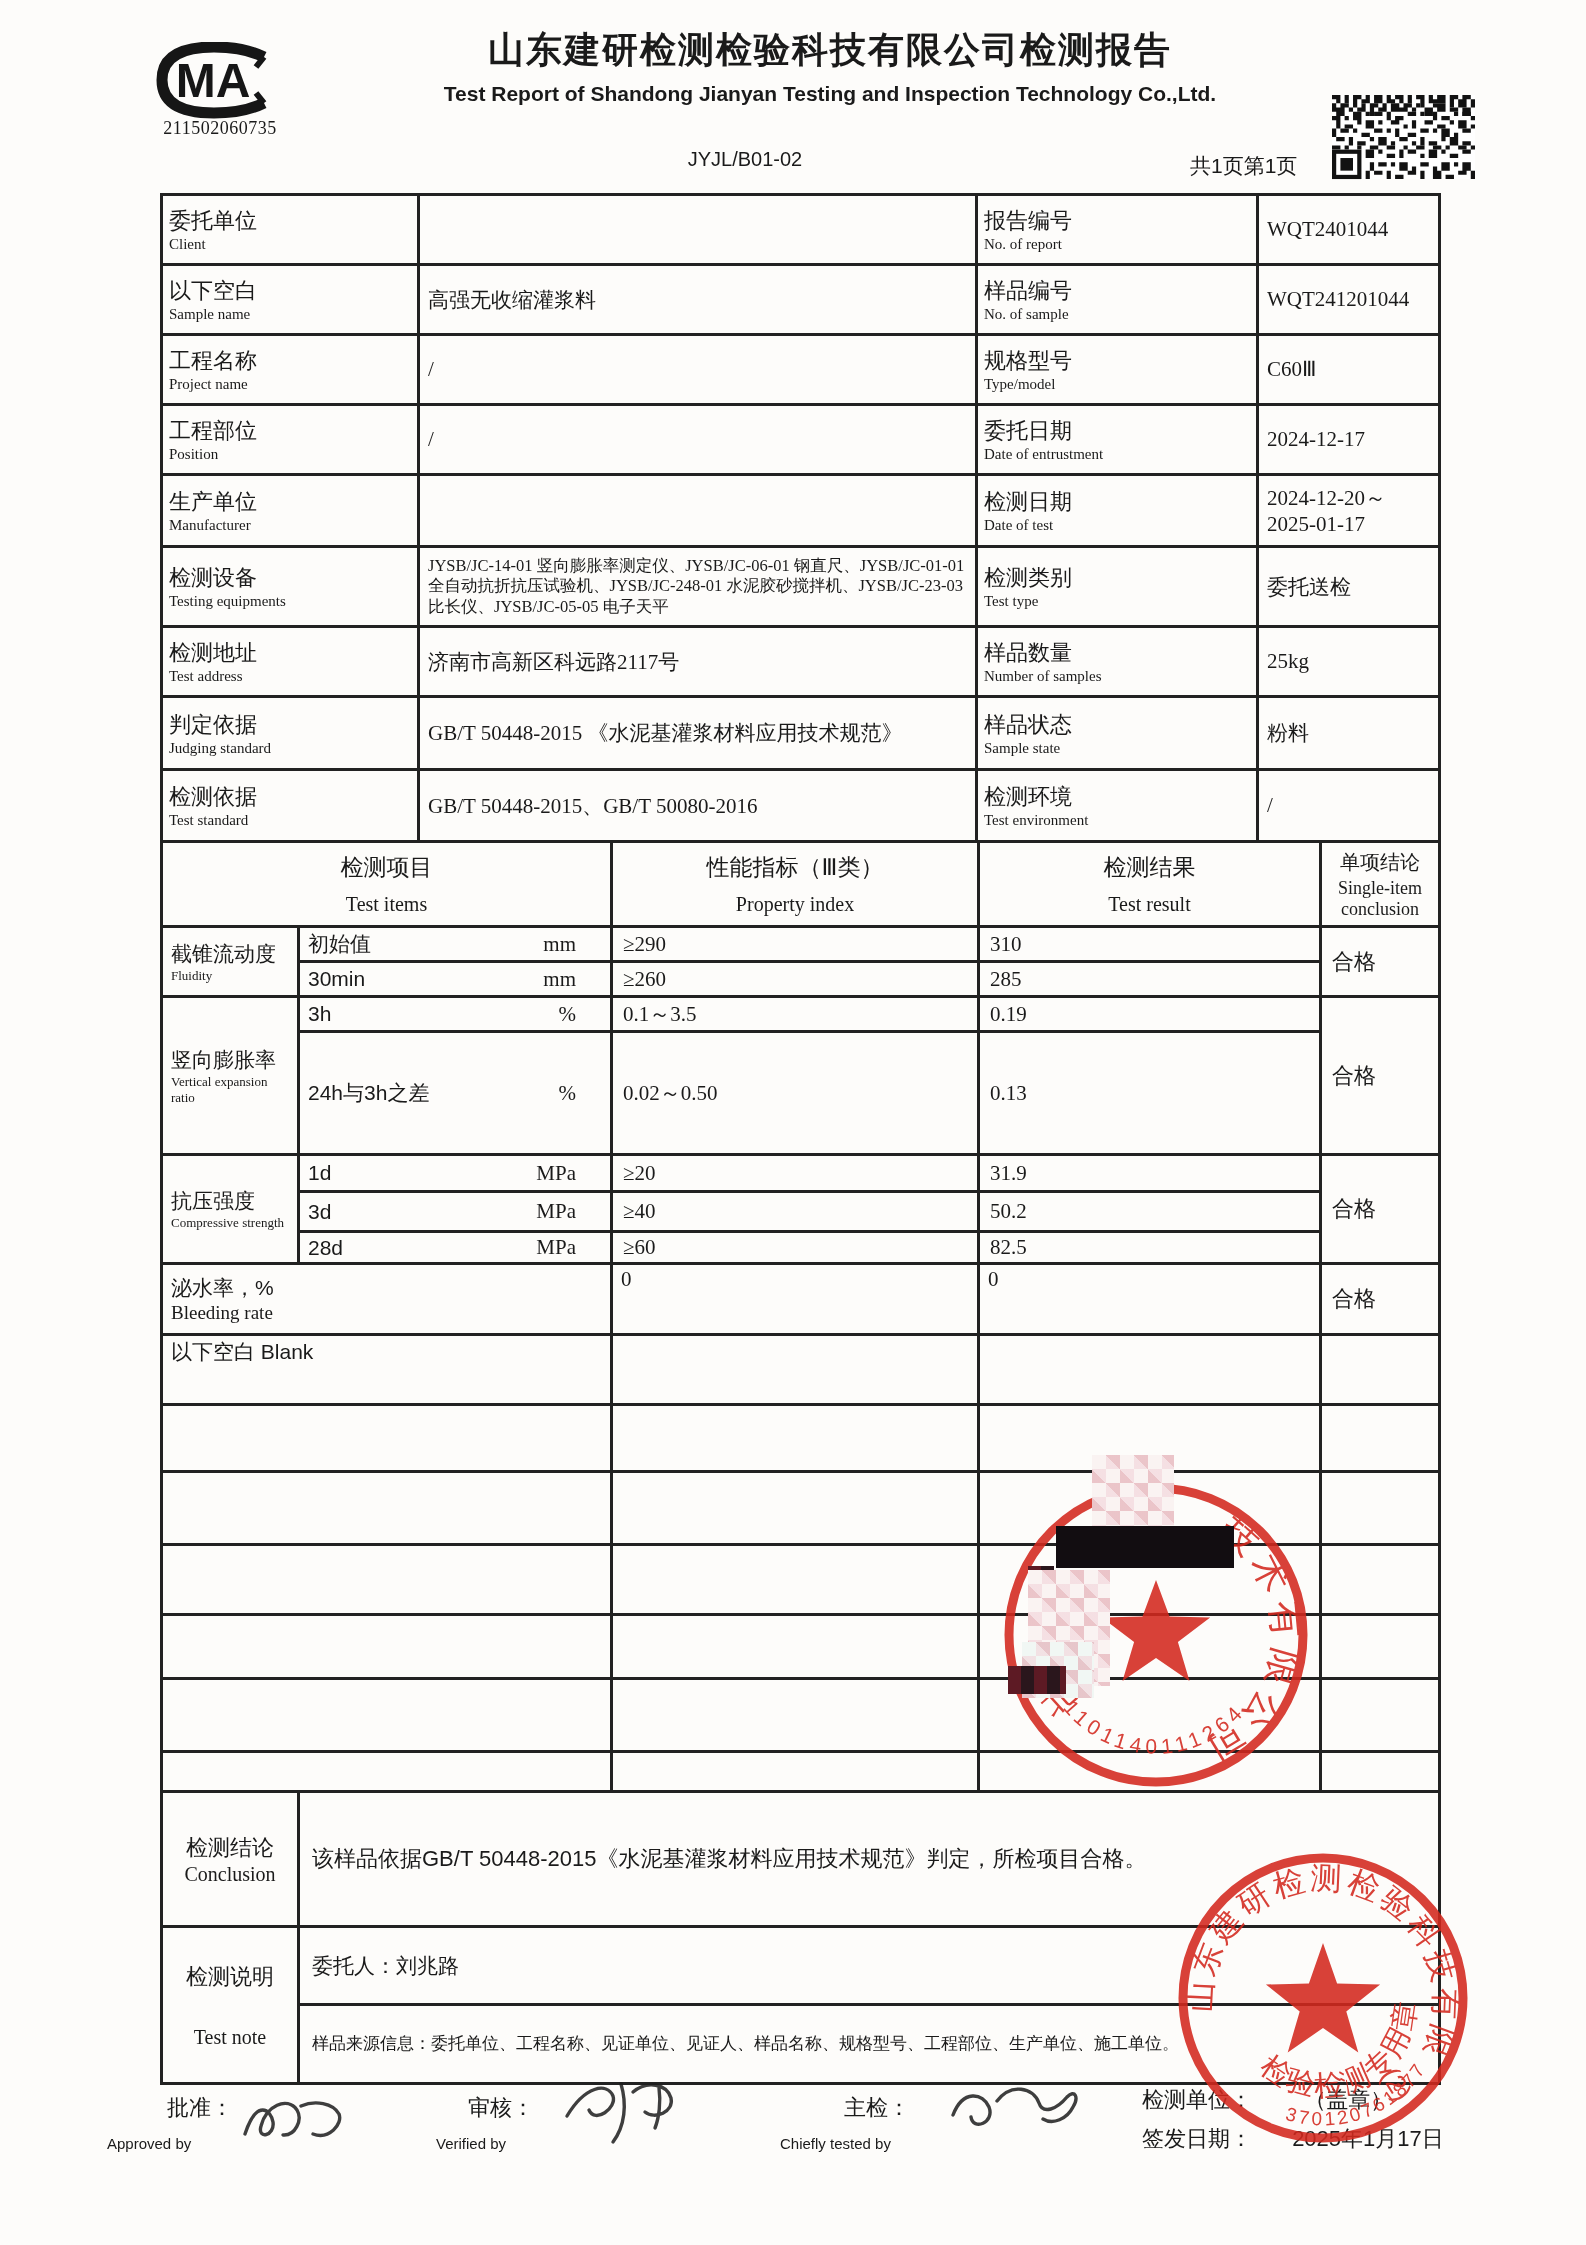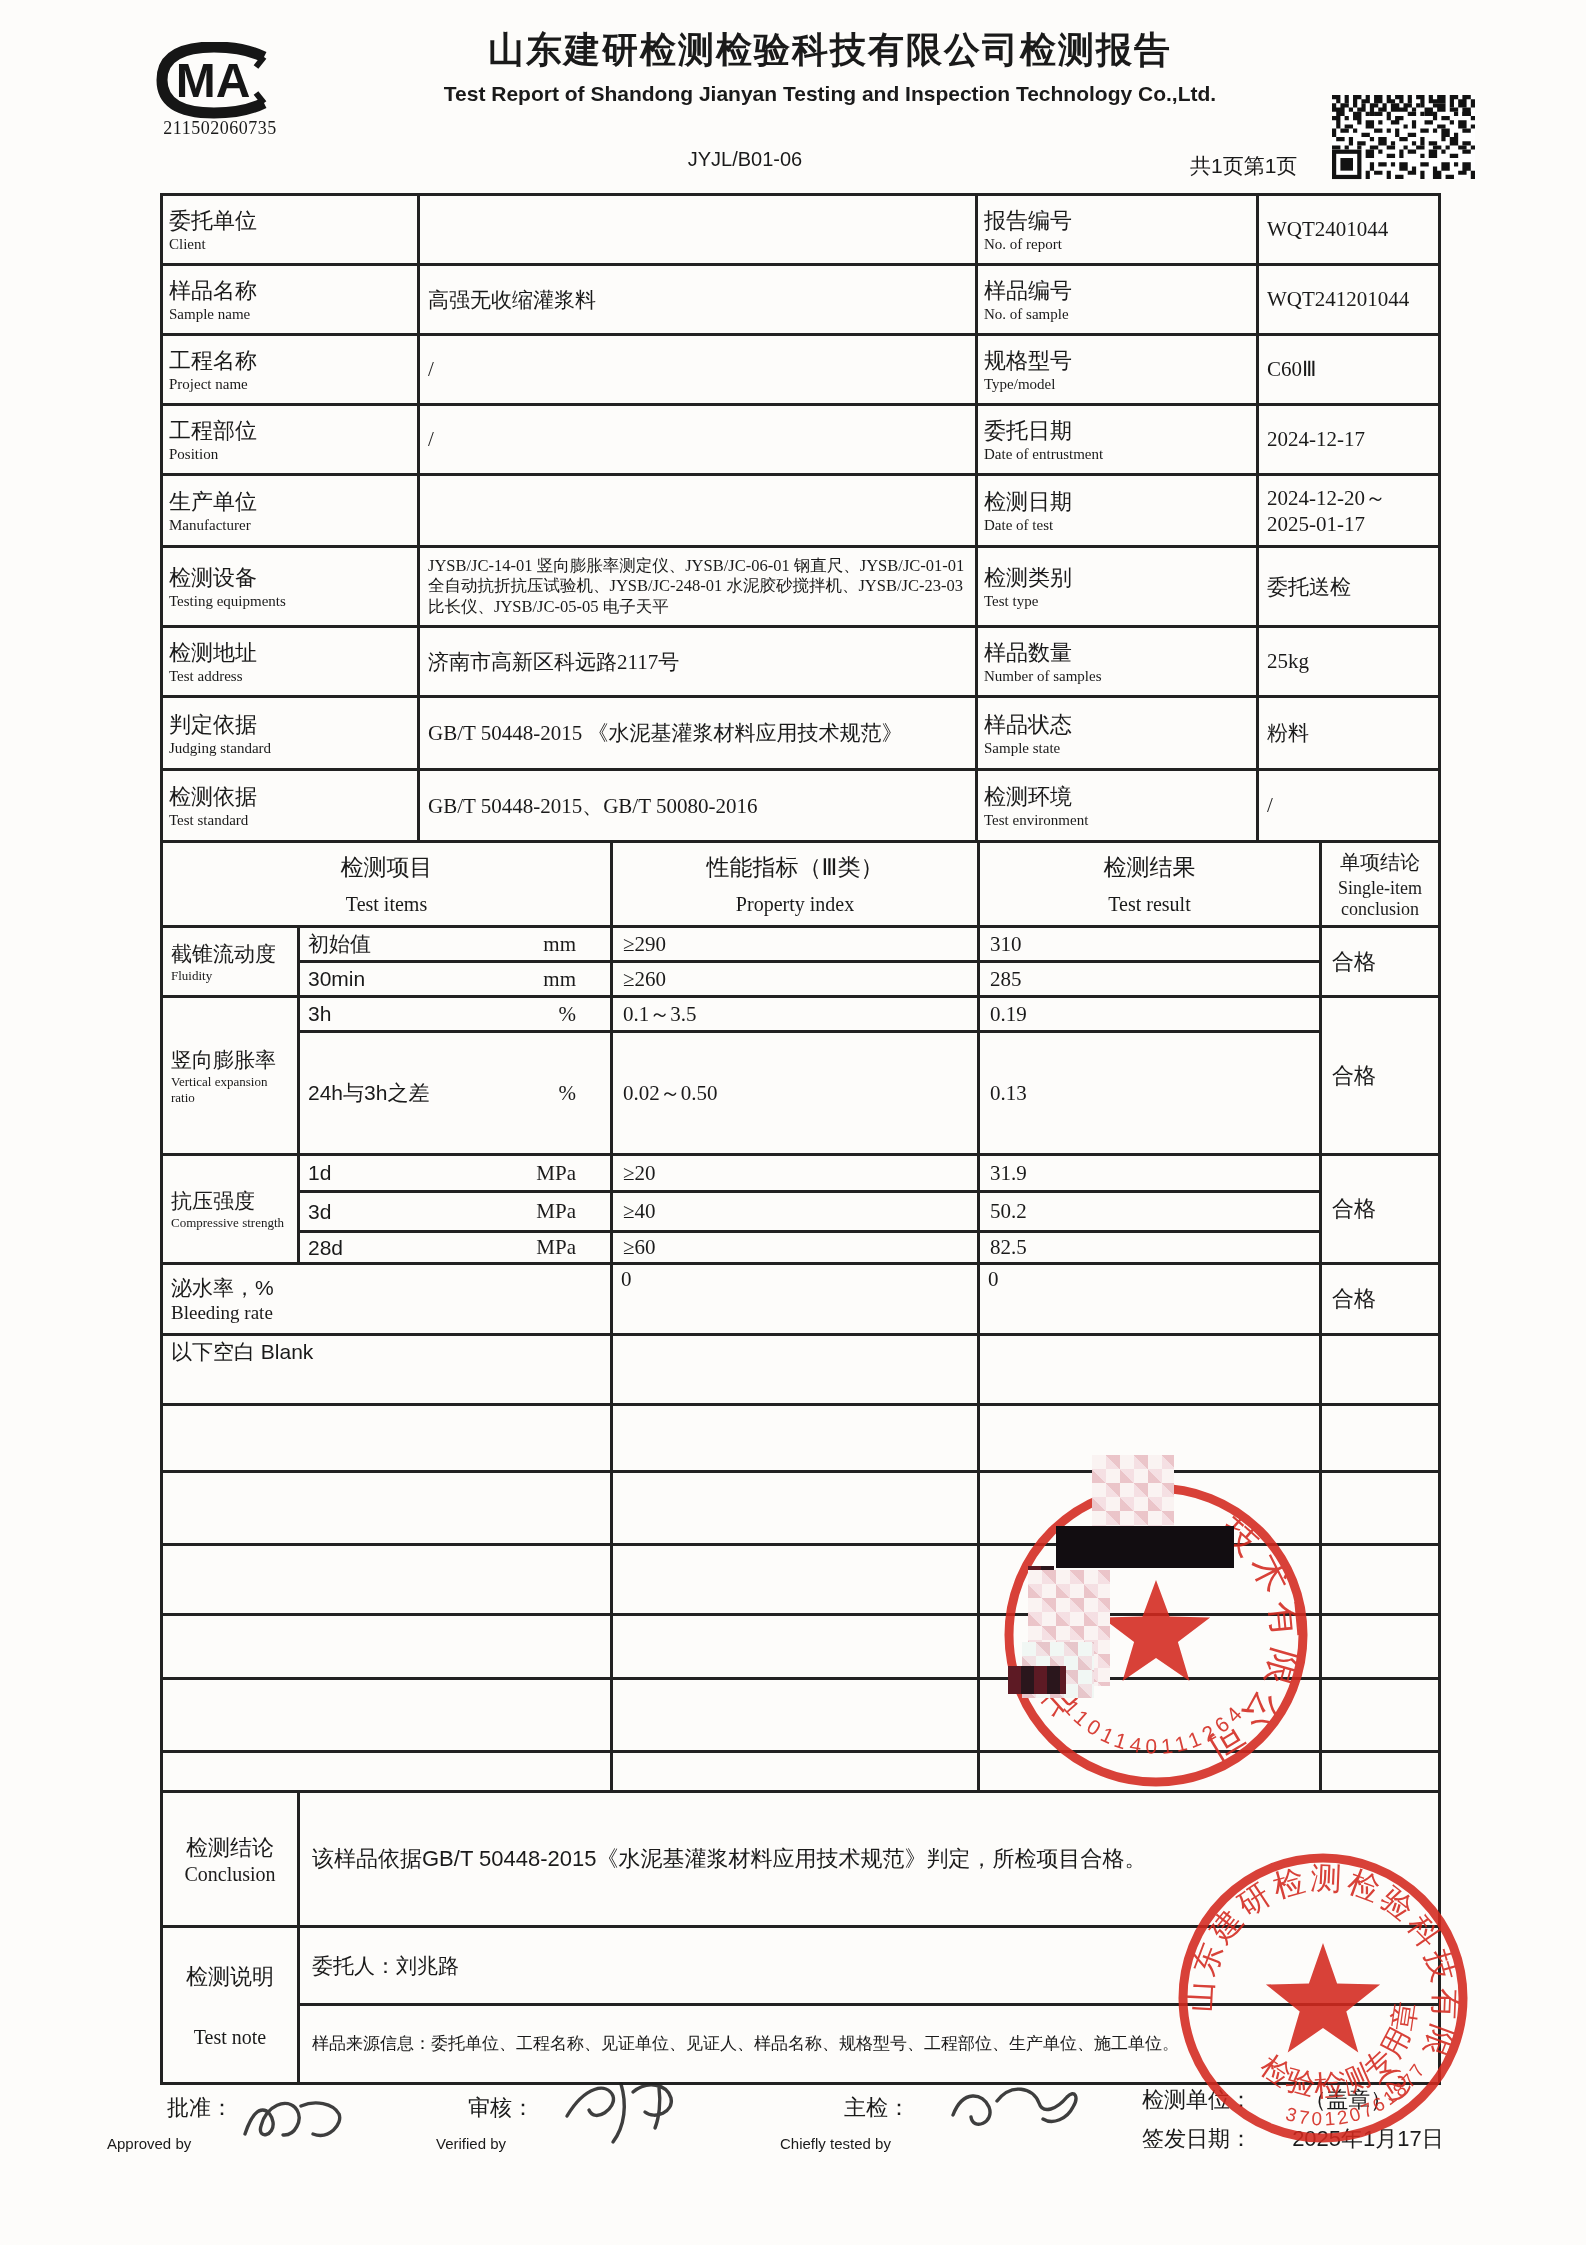--- a/index.html
+++ b/index.html
@@ -64,21 +64,21 @@
 
   <svg class="cma-logo" width="124" height="78" viewBox="0 0 124 78">
     <path d="M108 15 Q88 5 58 5 Q6 5 6 38 Q6 71 58 71 Q88 71 108 61" fill="none" stroke="#161616" stroke-width="11"></path>
     <path d="M108 15 l-8 10 M108 61 l-8 -10" fill="none" stroke="#161616" stroke-width="6"></path>
     <text x="57" y="55" text-anchor="middle" font-size="48" font-weight="bold" fill="#161616" font-family="Liberation Sans, sans-serif">MA</text>
   </svg>
   <div class="cma-number">211502060735</div>
 
   <div class="title-zh">山东建研检测检验科技有限公司检测报告</div>
   <div class="title-en">Test Report of Shandong Jianyan Testing and Inspection Technology Co.,Ltd.</div>
-  <div class="form-code">JYJL/B01-06</div>
+  <div class="form-code">JYJL/B01-02</div>
   <div class="page-info">共1页第1页</div>
 
   <svg class="qr" width="143" height="86" viewBox="0 0 34 20">
     <rect width="34" height="20" fill="#fff"></rect>
     <g fill="#121212">
       <path d="M0 0h2v1H0zM3 0h1v2H3zM5 0h2v1H5zM8 0h1v1H8zM10 0h2v2h-2zM13 0h1v1h-1zM15 0h2v1h-2zM18 0h1v2h-1zM20 0h2v1h-2zM23 0h1v1h-1zM25 0h2v2h-2zM28 0h2v1h-2zM31 0h2v1h-2zM1 1h1v1H1zM5 1h1v2H5zM7 1h2v1H7zM13 1h2v1h-2zM16 1h1v1h-1zM21 1h1v2h-1zM23 1h2v1h-2zM28 1h1v2h-1zM30 1h2v2h-2zM33 1h1v2h-1z"></path>
       <path d="M0 2h1v2H0zM2 2h2v1H2zM7 2h1v2H7zM9 2h2v1H9zM12 2h1v1h-1zM14 2h2v2h-2zM17 2h2v1h-2zM20 2h1v1h-1zM24 2h2v1h-2zM26 2h1v2h-1zM1 3h2v2H1zM4 3h1v1H4zM6 3h1v1H6zM9 3h1v2H9zM11 3h2v1h-2zM16 3h2v1h-2zM19 3h1v1h-1zM22 3h2v2h-2zM25 3h1v1h-1zM28 3h2v1h-2zM31 3h2v2h-2z"></path>
       <path d="M0 5h2v1H0zM3 5h1v1H3zM5 4h2v2H5zM8 4h1v1H8zM10 4h2v1h-2zM13 4h1v2h-1zM15 5h2v1h-2zM18 4h2v1h-2zM21 4h1v1h-1zM24 4h1v2h-1zM26 5h2v1h-2zM29 4h1v1h-1zM31 4h2v1h-2zM33 5h1v1h-1zM1 6h1v2H1zM3 7h2v1H3zM6 6h1v1H6zM8 6h2v2H8zM11 6h1v1h-1zM14 6h2v1h-2zM17 7h1v1h-1zM19 6h1v2h-1zM22 6h2v1h-2zM25 7h2v1h-2zM28 6h1v1h-1zM30 6h2v2h-2zM33 7h1v1h-1z"></path>
       <path d="M0 8h1v2H0zM2 8h2v1H2zM5 8h1v1H5zM7 9h2v1H7zM10 8h2v1h-2zM13 8h1v1h-1zM15 8h1v2h-1zM18 9h2v1h-2zM21 8h2v1h-2zM24 8h1v1h-1zM26 8h2v2h-2zM29 9h1v1h-1zM31 8h2v1h-2zM1 10h2v1H1zM4 10h1v2H4zM6 11h2v1H6zM9 10h1v1H9zM11 10h2v2h-2zM14 11h1v1h-1zM16 10h2v1h-2zM19 11h1v1h-1zM21 10h1v2h-1zM23 11h2v1h-2zM26 10h1v1h-1zM28 10h2v2h-2zM31 11h2v1h-2z"></path>
       <path d="M0 12h2v1H0zM3 12h1v1H3zM6 12h1v1H6zM9 12h2v1H9zM13 12h2v1h-2zM17 12h1v1h-1zM20 12h2v1h-2zM24 12h2v1h-2zM27 12h1v1h-1zM30 12h2v1h-2zM33 12h1v1h-1z"></path>
@@ -106,21 +106,21 @@
             </td>
         <td class="val"></td>
         <td class="lblcell">
               <span class="zh">报告编号</span>
               <span class="en">No. of report</span>
             </td>
         <td class="val">WQT2401044</td>
       </tr>
       <tr style="height:70px">
         <td class="lblcell">
-              <span class="zh">样品名称</span>
+              <span class="zh">以下空白</span>
               <span class="en">Sample name</span>
             </td>
         <td class="val">高强无收缩灌浆料</td>
         <td class="lblcell">
               <span class="zh">样品编号</span>
               <span class="en">No. of sample</span>
             </td>
         <td class="val">WQT241201044</td>
       </tr>
       <tr style="height:70px">

